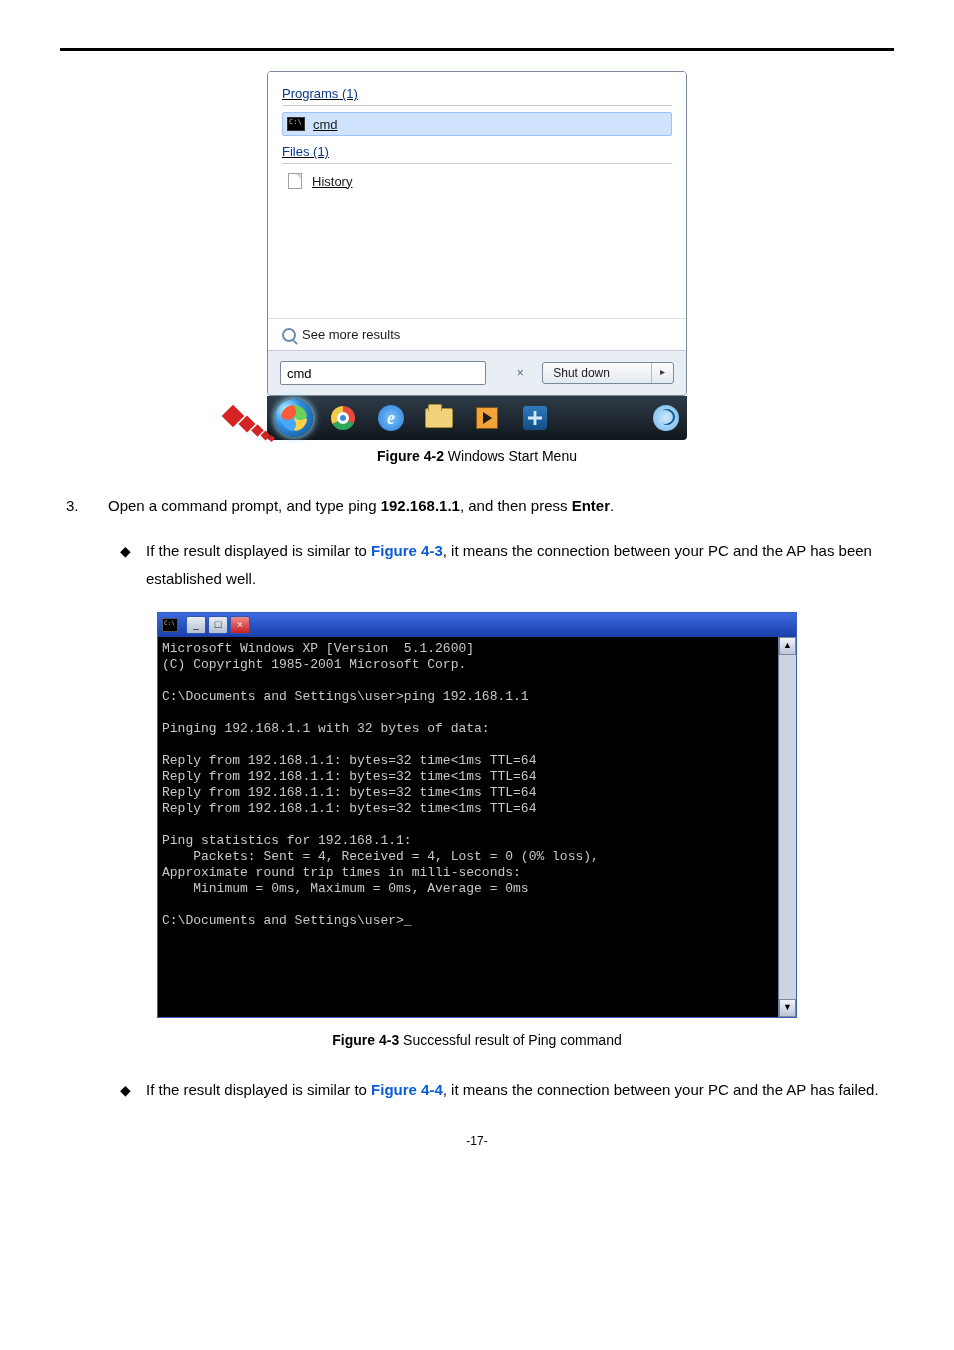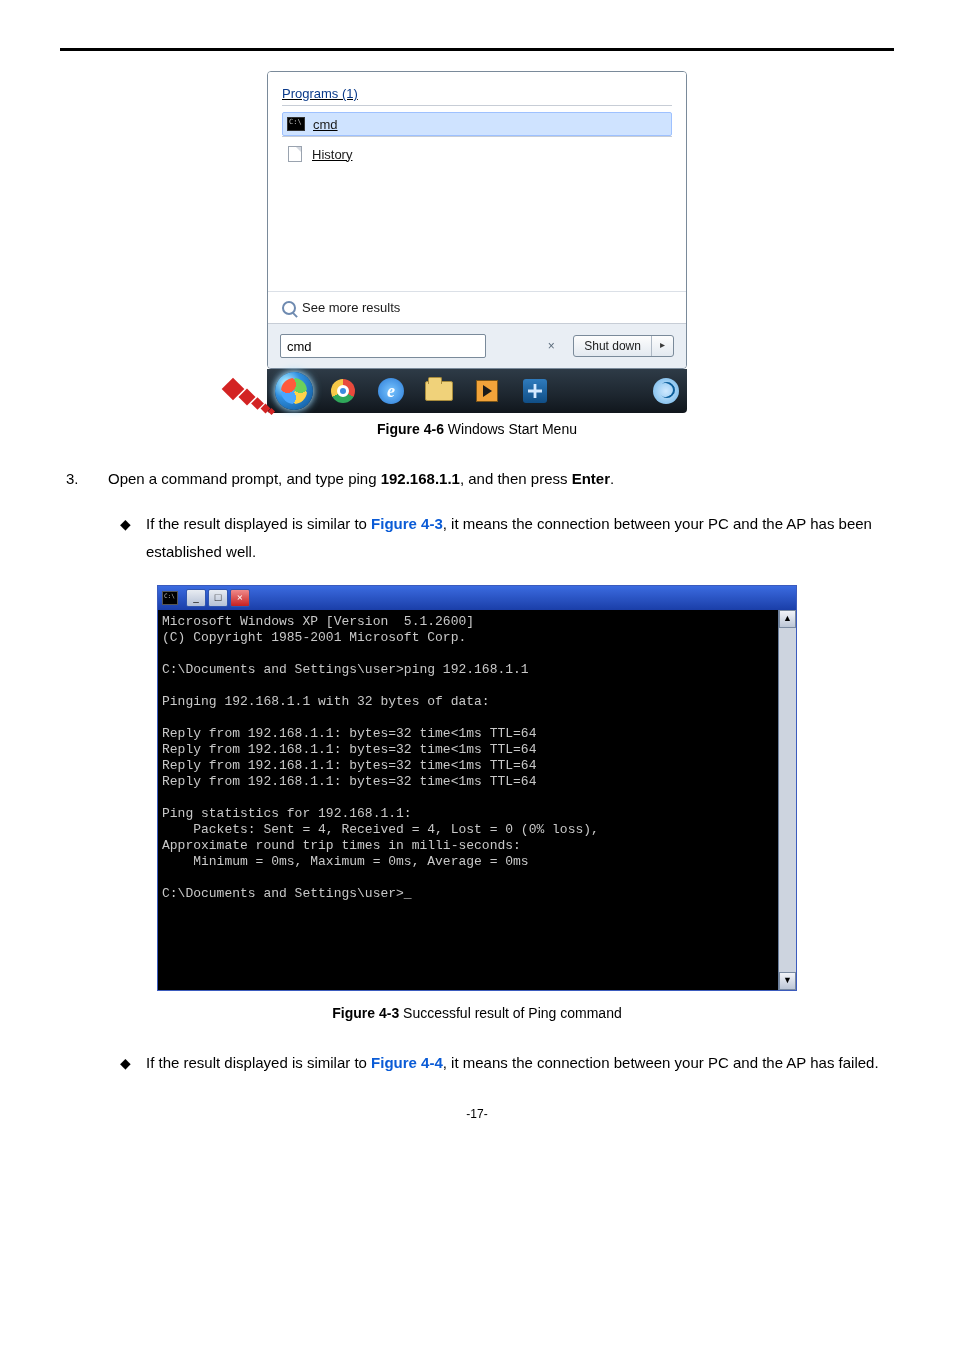--- a/index.html
+++ b/index.html
@@ -39,20 +39,21 @@
   .sm-search {
     flex: 1; height: 24px; padding: 2px 22px 2px 6px; font: 13px Arial;
     border: 1px solid #7a8a9a; border-radius: 2px; background: #fff;
     position: relative;
   }
   .sm-search-wrap{position:relative;flex:1;}
   .sm-clear{position:absolute;right:4px;top:4px;width:16px;height:16px;color:#5a6a7a;font:12px/16px Arial;text-align:center;cursor:default;}
   .sm-shutdown {
     display: inline-flex; align-items: stretch; border: 1px solid #7a8a9a; border-radius: 3px; overflow: hidden;
     background: linear-gradient(#fdfdfd,#e3e9f0);
+    gap: 31px;
   }
   .sm-shutdown span.label { padding: 3px 10px; font-size: 12px; color: #1b1b1b; }
   .sm-shutdown span.arrow { padding: 3px 8px; border-left: 1px solid #aeb8c4; font-size: 10px; color: #3a3a3a; }
 
   .taskbar {
     width: 100%; height: 44px;
     background: linear-gradient(#2e3b47, #1d262f 60%, #10161c);
     display: flex; align-items: center; gap: 12px; padding: 0 8px;
     border-bottom-left-radius: 4px; border-bottom-right-radius: 4px;
   }
@@ -127,20 +128,21 @@
     <div class="startmenu">
       <div class="sm-body">
         <div class="sm-section-label">Programs (1)</div>
         <hr class="sm-hr">
         <div class="sm-item highlight">
           <span class="icon">
               <span class="sm-icon-term"></span>
             </span>
           <span>cmd</span>
         </div>
+        <div class="sm-section-label" style="margin-top:8px">Files (1)</div>
         <hr class="sm-hr">
         <div class="sm-item">
           <span class="icon">
               <span class="sm-icon-file"></span>
             </span>
           <span>History</span>
         </div>
         <div class="sm-gap"></div>
       </div>
       <div class="sm-more">
@@ -182,21 +184,21 @@
           <div class="tb-play"></div>
         </div>
       <div class="tb-icon">
           <div class="tb-pinned"></div>
         </div>
       <div class="tb-icon tb-wifi"></div>
     </div>
   </div>
 
   <div class="fig-caption">
-    <b>Figure 4-6</b><span> Windows Start Menu</span>
+    <b>Figure 4-2</b><span> Windows Start Menu</span>
   </div>
 
   <div class="step-row" style="margin-top:12px;">
     <div class="step-num">3.</div>
     <div>
       <span>Open a command prompt, and type ping </span><b>192.168.1.1</b><span>, and then press </span><b>Enter</b><span>.</span>
     </div>
   </div>
 
   <div class="bullet-row">

